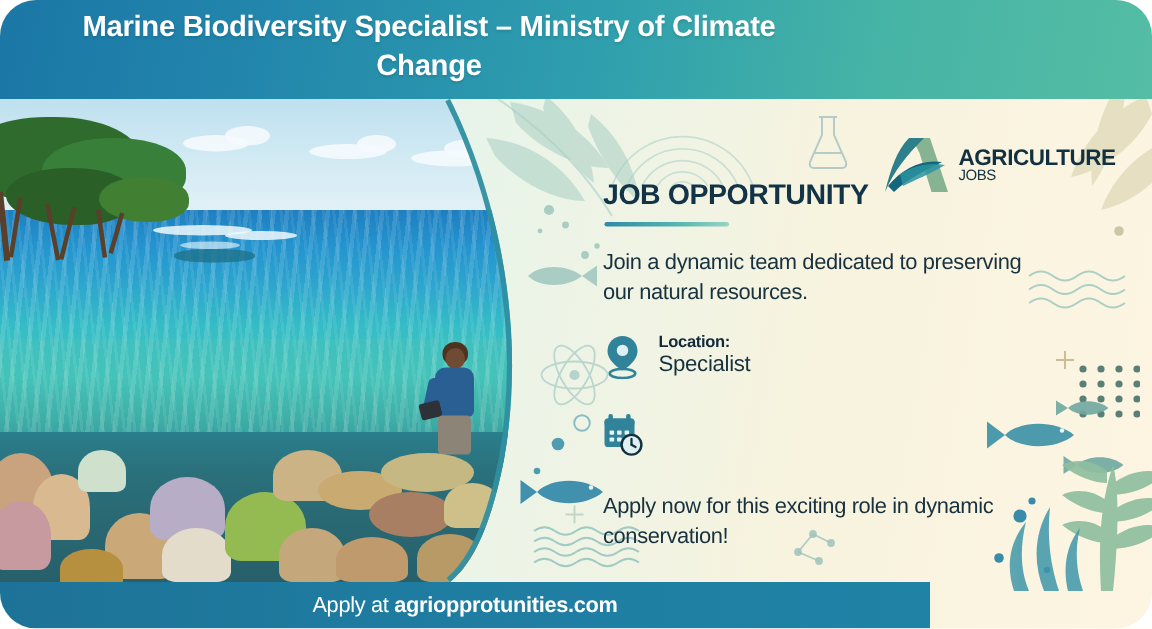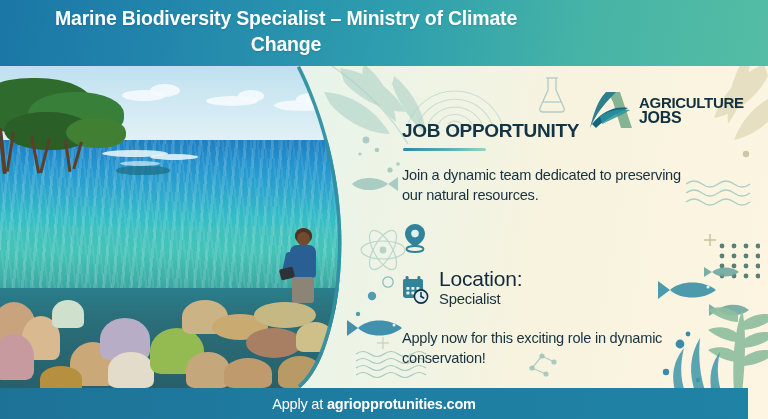--- a/index.html
+++ b/index.html
@@ -7,20 +7,21 @@
   body {
     font-family:"Liberation Sans", sans-serif;
     background:#ffffff;
     overflow:hidden;
   }
   .poster {
     position:relative;
     width:768px; height:419px;
     overflow:hidden;
     background:#fdf8e8;
+    border-radius:24px;
   }
 
   
   .header {
     position:absolute; left:0; top:0;
     width:768px; height:66px;
     background:linear-gradient(100deg,#1b77a6 0%,#2286ac 22%,#2f9fae 52%,#45b3a6 75%,#55bda4 100%);
     display:flex; align-items:center;
     z-index:6;
   }
@@ -135,21 +136,21 @@
     width:396px; height:322px;
   }
   .deco { position:absolute; pointer-events:none; }
 
   .logo {
     position:absolute; left:216px; top:24px;
     display:flex; align-items:center; gap:5px;
   }
   .logo-text { line-height:1.0; }
   .logo-l1 { color:#12303f; font-size:15px; font-weight:bold; letter-spacing:-0.3px; }
-  .logo-l2 { color:#12303f; font-size:16px; font-weight:bold; letter-spacing:-0.3px; }
+  .logo-l2 { color:#12303f; font-size:10px; font-weight:normal; letter-spacing:-0.3px; }
 
   .job-heading {
     position:absolute; left:30px; top:54px;
     color:#123446; font-size:19px; font-weight:bold;
     letter-spacing:-0.3px;
   }
   .heading-rule {
     position:absolute; left:31px; top:82px;
     width:83px; height:3.2px; border-radius:2px;
     background:linear-gradient(90deg,#2f8aa8 0%,#56b6b0 60%,#9ad3c4 100%);
@@ -163,36 +164,36 @@
 
   .detail-row {
     position:absolute;
     display:flex; align-items:flex-start; gap:10px;
   }
   .detail-loc { left:30px; top:156px; }
   .detail-dead { left:30px; top:208px; }
   .detail-icon { width:27px; flex:0 0 27px; padding-top:1px; }
   .detail-text { line-height:1.2; }
   .detail-label {
-    color:#11293a; font-size:21px; font-weight:normal; letter-spacing:-0.2px;margin-top:44px;
+    color:#11293a; font-size:11px; font-weight:bold; letter-spacing:-0.2px;
   }
   .detail-value {
     color:#17313f; font-size:14.8px; letter-spacing:-0.2px;
   }
   .cta {
     position:absolute; left:30px; top:263px;
     width:290px;
     color:#17313f; font-size:14.6px; line-height:1.36;
     letter-spacing:-0.25px;
   }
 
   
   .footer {
     position:absolute; left:0; top:388px;
-    width:748px; height:31px;
+    width:620px; height:31px;
     background:linear-gradient(90deg,#1d7397 0%,#1f7da2 50%,#1f83a6 100%);
     display:flex; align-items:center; justify-content:center;
     z-index:6;
   }
   .footer-text { color:#ffffff; font-size:14.5px; letter-spacing:-0.2px; }
   .footer-text b { font-weight:bold; }
 </style>
 </head>
 <body>
 

